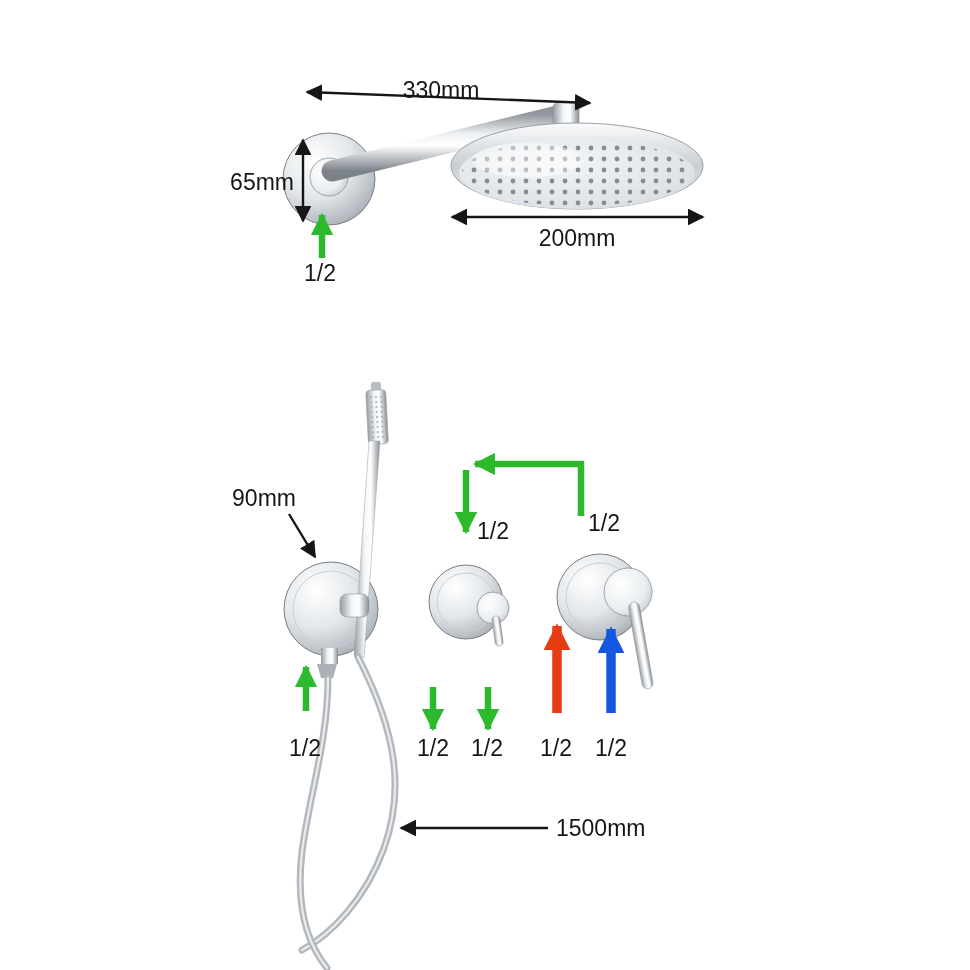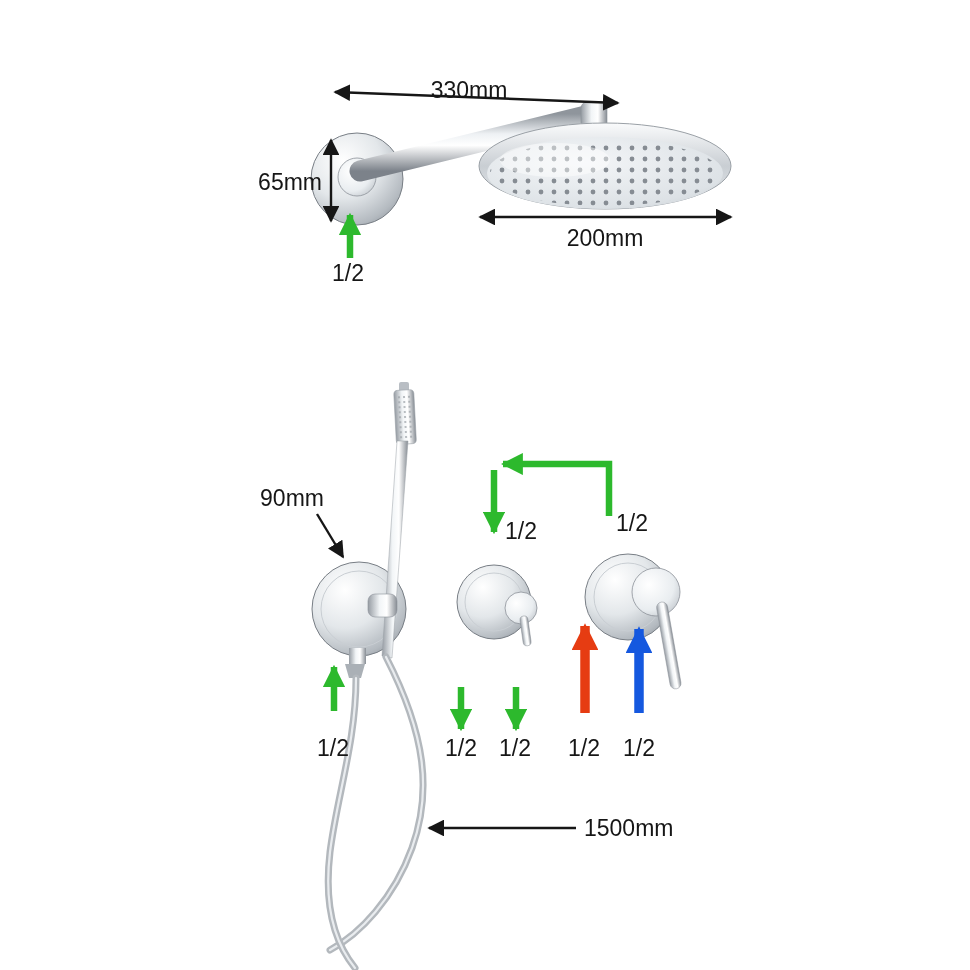--- a/index.html
+++ b/index.html
@@ -1,17 +1,17 @@
 <!DOCTYPE html>
 <html><head>
 <meta charset="utf-8">
 <style>
   html,body{margin:0;padding:0;background:#ffffff;}
   .stage{position:relative;width:892px;height:970px;background:#ffffff;overflow:hidden;
-         font-family:"Liberation Sans",sans-serif;margin-left:28px;}
+         font-family:"Liberation Sans",sans-serif;}
   svg{display:block;}
   text{font-family:"Liberation Sans",sans-serif;fill:#161616;}
   .lbl{font-size:23px;}
 </style>
 </head>
 <body>
 
 <div class="stage">
 <svg width="970" height="970" viewBox="0 0 970 970">
   <defs>

